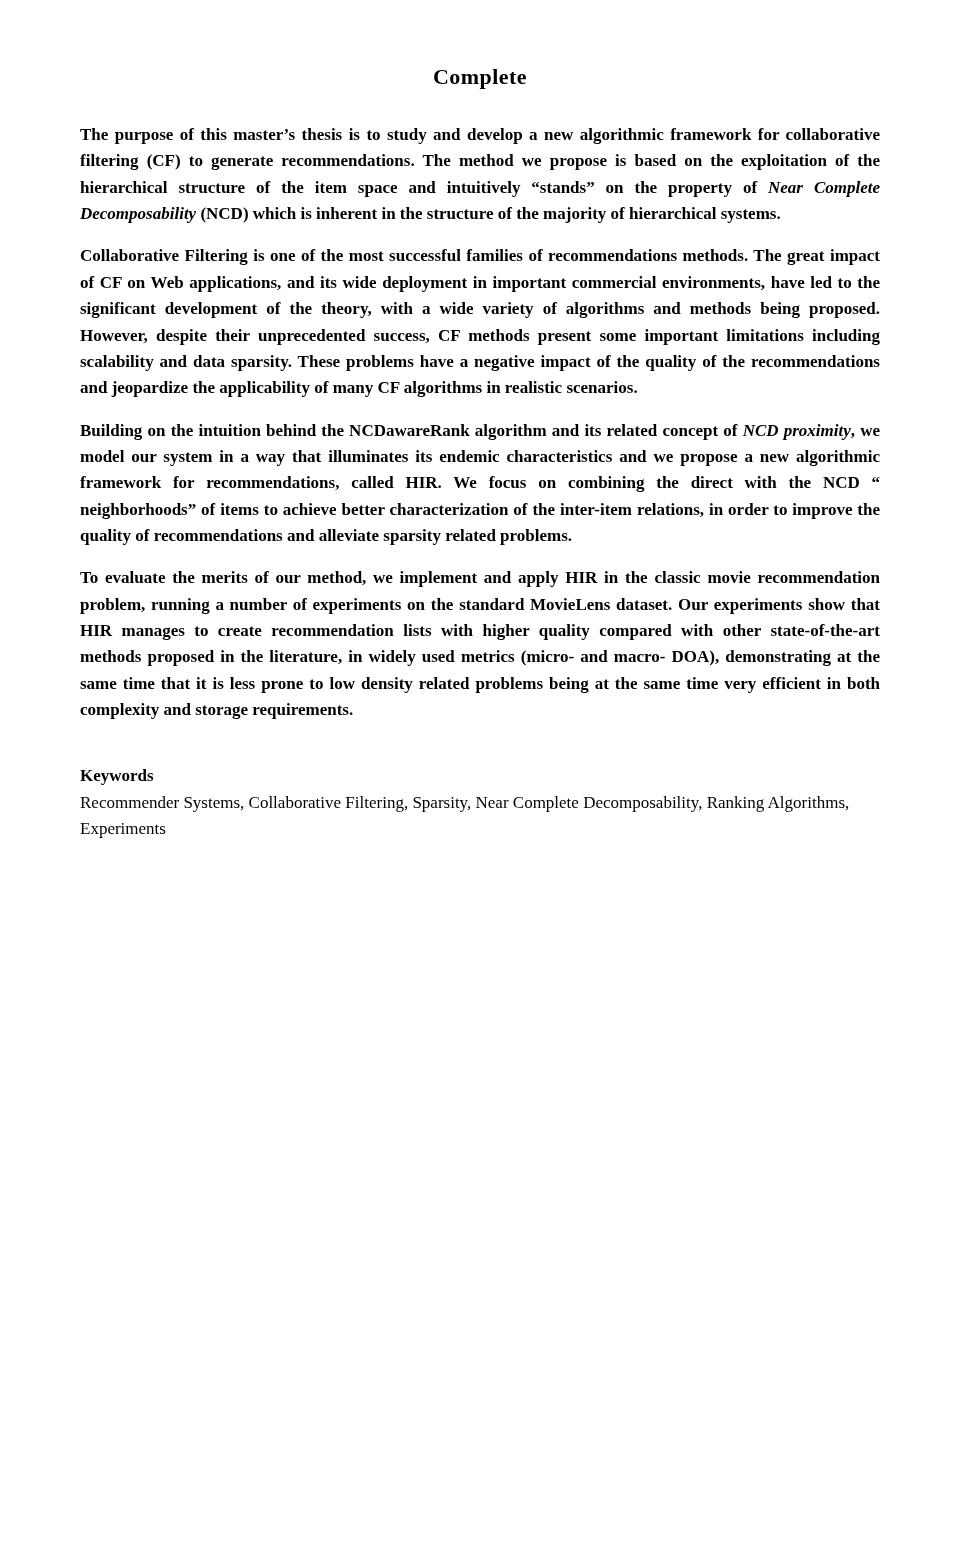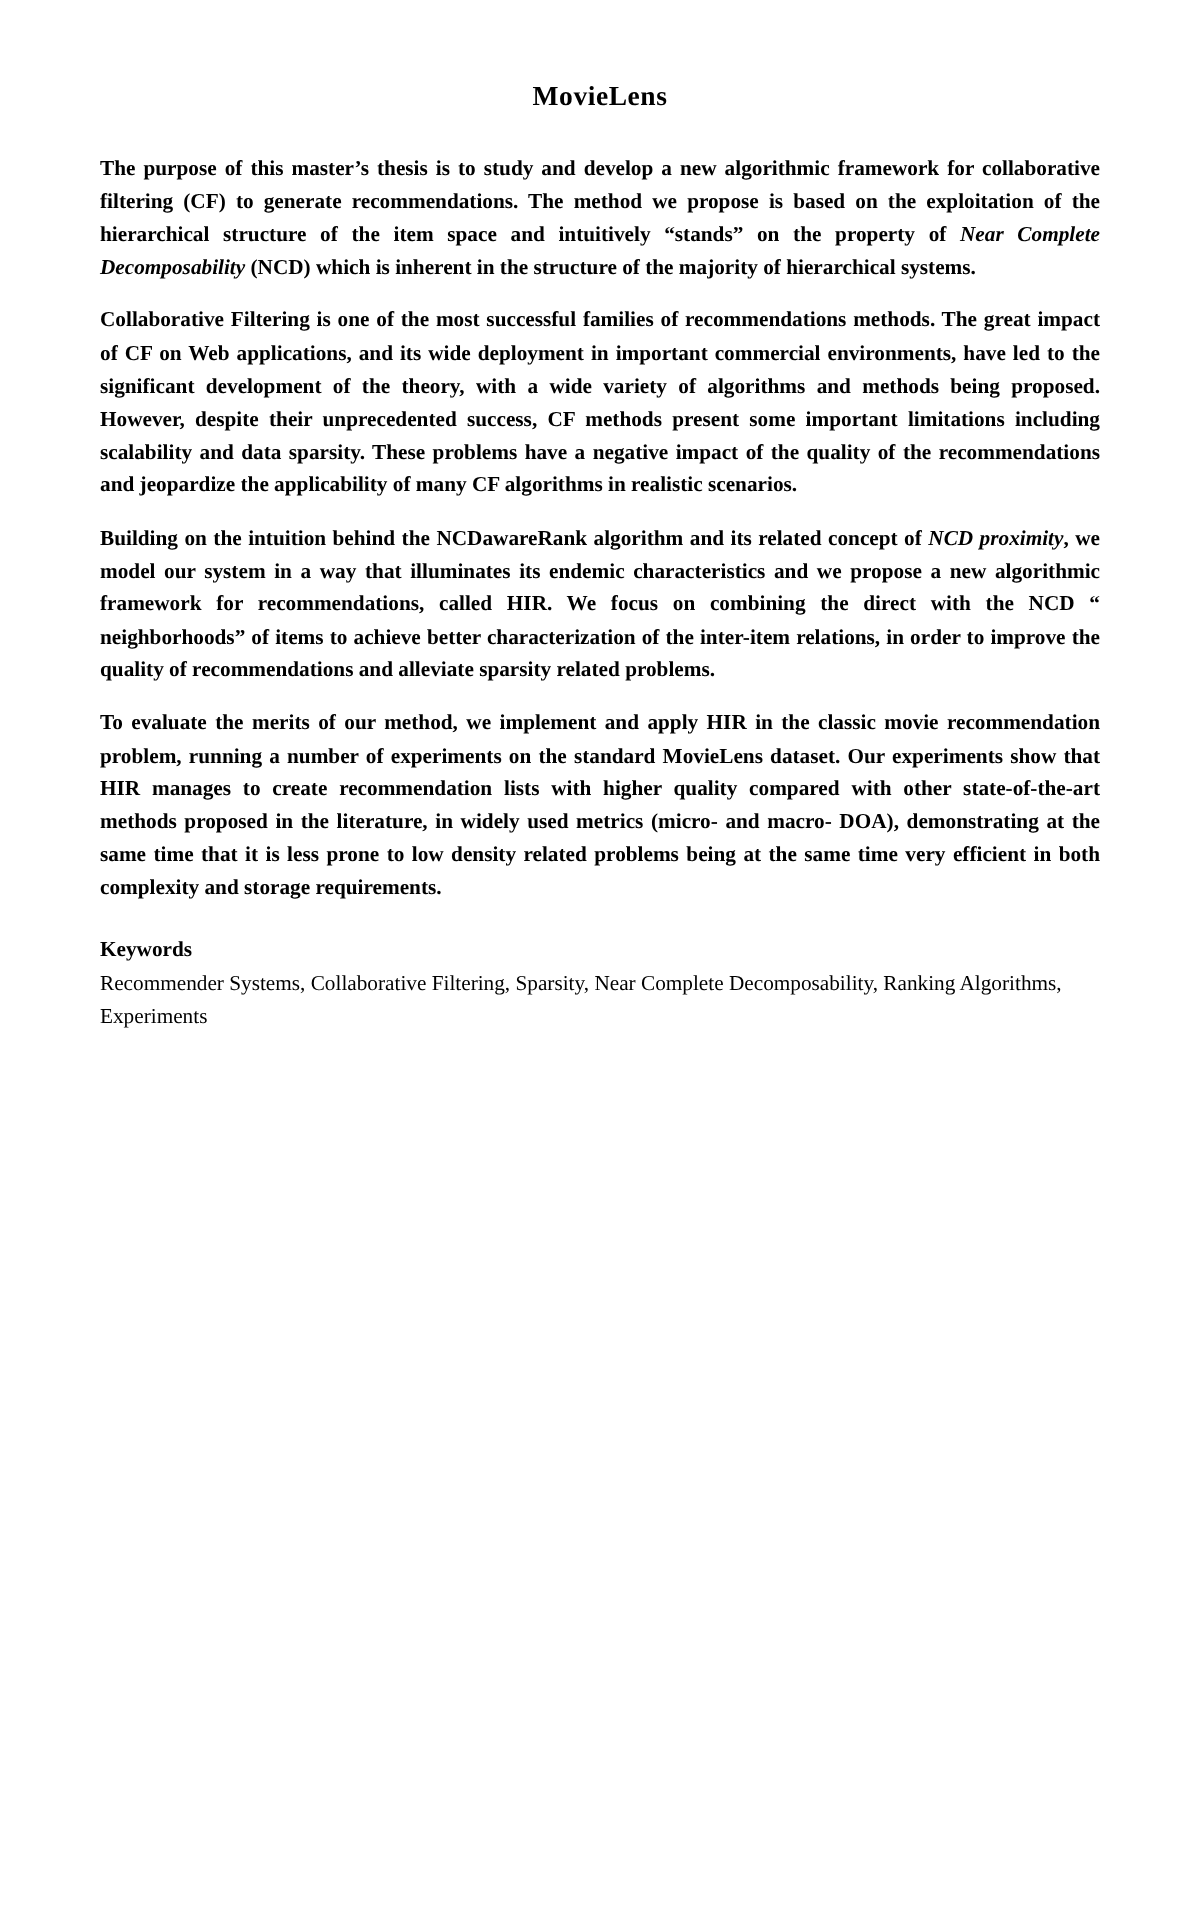--- a/index.html
+++ b/index.html
@@ -29,40 +29,40 @@
 
     .paragraph {
       text-align: justify;
       margin-bottom: 16px;
       hyphens: auto;
       font-weight: bold;
       -webkit-hyphens: auto;
     }
 
     .keywords-section {
-      margin-top: 24px;
+      margin-top: 40px;
     }
 
     .keywords-label {
       font-weight: bold;
       font-size: 17px;
     }
 
     .keywords-text {
       font-size: 17px;
     }
 
     em {
       font-style: italic;
     }
   </style>
 </head>
 <body>
 
-<h1 class="abstract-title">MovieLens</h1>
+<h1 class="abstract-title">Complete</h1>
 
 <p class="paragraph">
   The purpose of this master’s thesis is to study and develop a new algorithmic framework for collaborative filtering (CF) to generate recommendations. The method we propose is based on the exploitation of the hierarchical structure of the item space and intuitively “stands” on the property of <em>Near Complete Decomposability</em> (NCD) which is inherent in the structure of the majority of hierarchical systems.
 </p>
 
 <p class="paragraph">
   Collaborative Filtering is one of the most successful families of recommendations methods. The great impact of CF on Web applications, and its wide deployment in important commercial environments, have led to the significant development of the theory, with a wide variety of algorithms and methods being proposed. However, despite their unprecedented success, CF methods present some important limitations including scalability and data sparsity. These problems have a negative impact of the quality of the recommendations and jeopardize the applicability of many CF algorithms in realistic scenarios.
 </p>
 
 <p class="paragraph">

